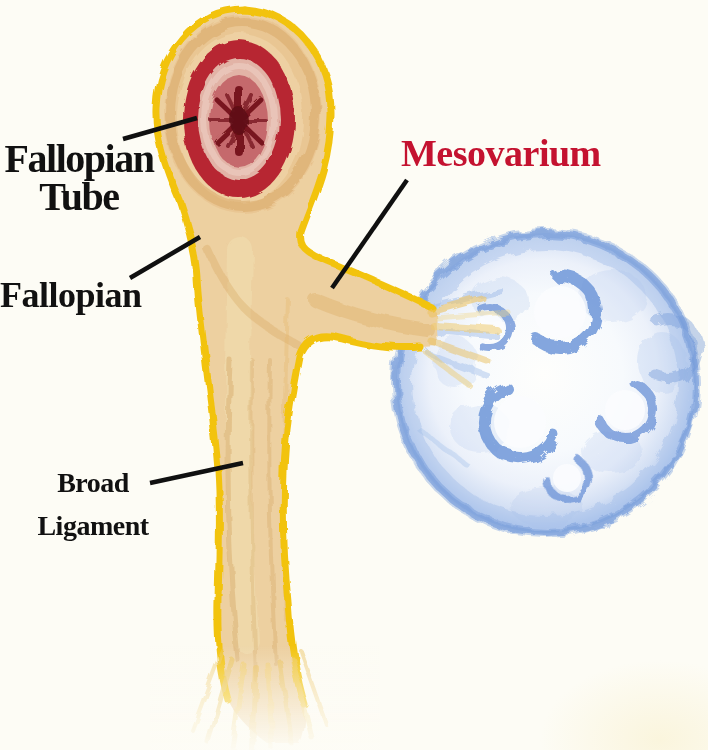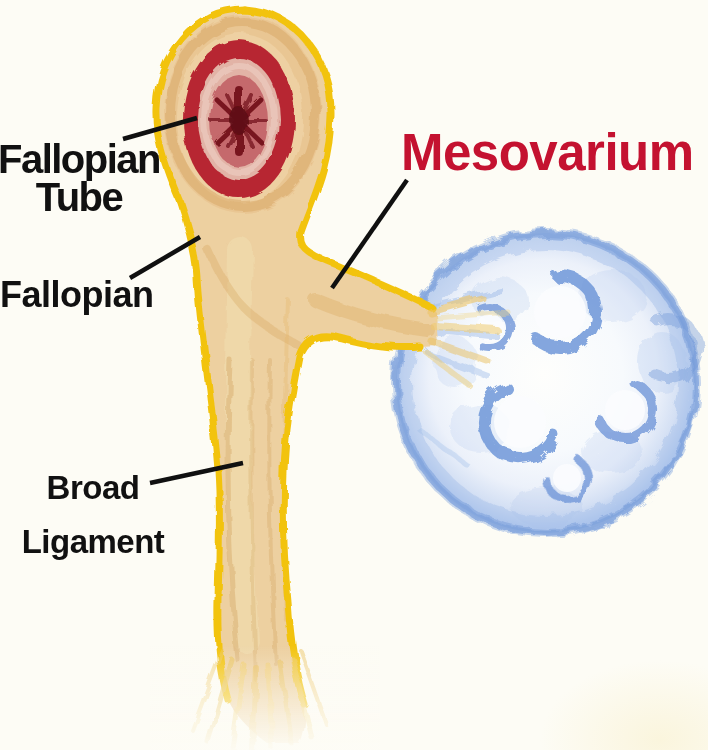--- a/index.html
+++ b/index.html
@@ -1,23 +1,23 @@
 <!DOCTYPE html>
 <html><head>
 <meta charset="utf-8">
 <style>
   html,body{margin:0;padding:0;}
   body{background:#FDFCF5;font-family:"Liberation Sans",sans-serif;}
-  .stage{position:relative;width:708px;height:750px;background:#FDFCF5;overflow:hidden;}
+  .stage{position:relative;width:708px;height:750px;background:#FDFCF5;overflow:hidden;font-family:Liberation Serif, serif;}
   .stage svg{position:absolute;left:0;top:0;}
   .anat-label{position:absolute;font-weight:700;color:#111111;white-space:pre-line;}
   #lbl-fallopian{left:-9px;top:140px;width:176px;font-size:40px;line-height:38px;letter-spacing:-1.5px;text-align:center;}
   #lbl-peritoneum{left:0px;top:277px;font-size:36px;line-height:36px;letter-spacing:-0.5px;}
-  #lbl-mesovarium{left:401px;top:134px;font-size:51px;line-height:38px;letter-spacing:-0.5px;color:#C41230;}
-  #lbl-broad{left:2px;top:461px;width:182px;font-size:33px;line-height:54px;letter-spacing:-0.5px;text-align:center;}
+  #lbl-mesovarium{left:401px;top:134px;font-size:38px;line-height:38px;letter-spacing:-0.5px;color:#C41230;}
+  #lbl-broad{left:2px;top:461px;width:182px;font-size:28px;line-height:43px;letter-spacing:-0.5px;text-align:center;}
 </style>
 </head>
 <body>
 
 <div class="stage">
 
   <svg width="708" height="750" viewBox="0 0 708 750">
     <defs>
       <radialGradient id="gOvary" cx="49%" cy="47%" r="53%">
         <stop offset="0" stop-color="#FEFEFC"></stop>

